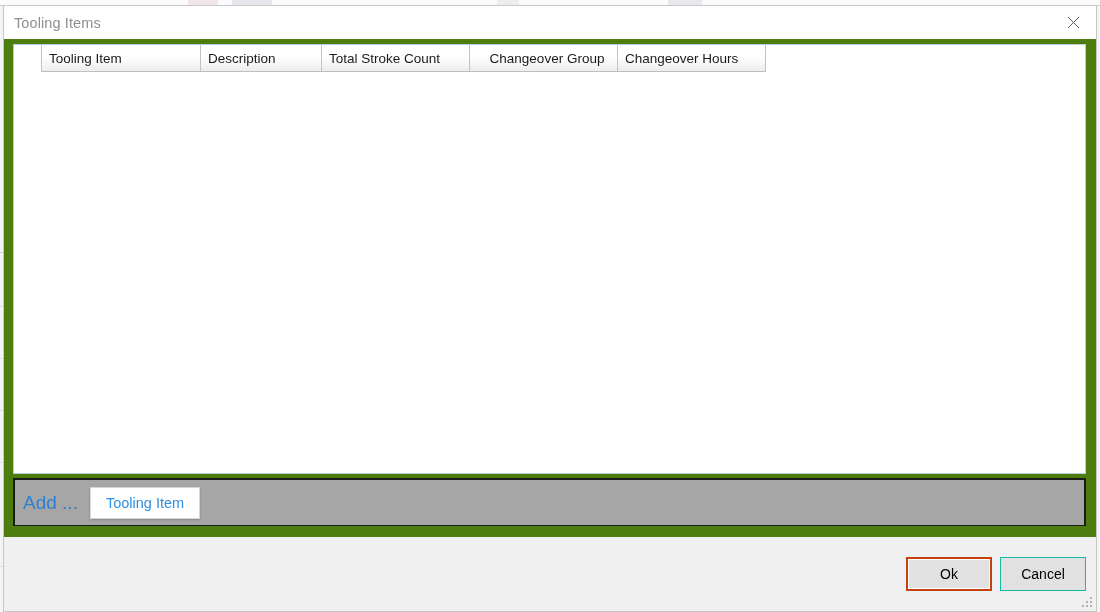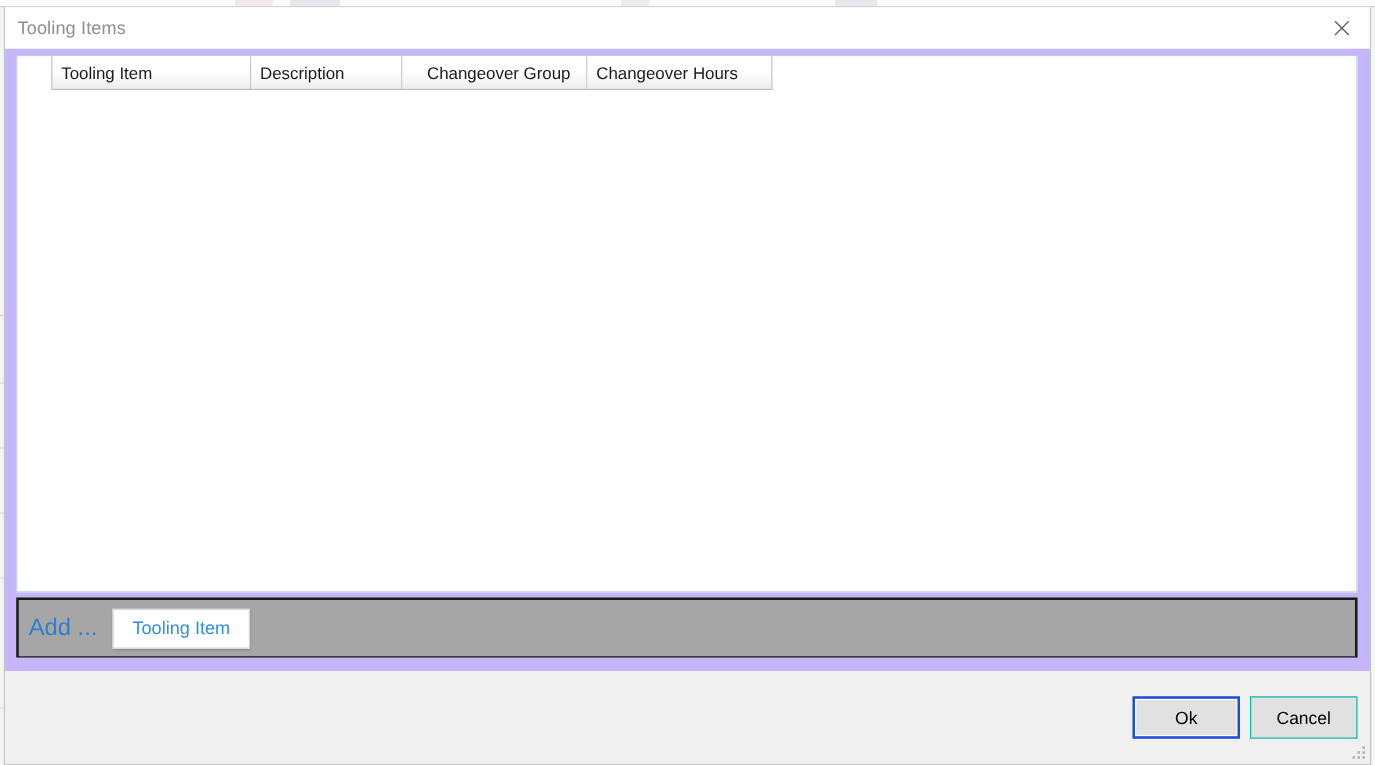--- a/index.html
+++ b/index.html
@@ -107,21 +107,21 @@
     align-items: center;
     justify-content: center;
     cursor: default;
   }
   .close-btn svg { display: block; }
 
   
   .dialog-body {
     position: relative;
     flex: 1 1 auto;
-    background: #c4b5fd;
+    background: #4d7c0f;
     padding: 5px 9px 0 9px;
     box-sizing: border-box;
   }
 
   
   .grid {
     position: relative;
     width: 1073px;
     height: 430px;
     background: #ffffff;
@@ -218,21 +218,21 @@
     background: #e1e1e1;
     border: 1px solid #14b8a6;
     box-sizing: border-box;
     display: flex;
     align-items: center;
     justify-content: center;
     margin-left: 8px;
     cursor: default;
   }
   .dlg-btn.default {
-    border: 2px solid #1d4ed8;
+    border: 2px solid #c2410c;
     box-shadow: inset 0 0 0 1px #ffffff;
   }
   .resize-grip {
     position: absolute;
     right: 2px;
     bottom: 2px;
     width: 13px;
     height: 13px;
   }
 </style>
@@ -273,20 +273,23 @@
 
     <div class="dialog-body">
 
       <div class="grid">
         <div class="grid-header-row">
           <div class="col-head" style="width:160px;">
             <span>Tooling Item</span>
           </div>
           <div class="col-head" style="width:121px;">
             <span>Description</span>
+          </div>
+          <div class="col-head" style="width:148px;">
+            <span>Total Stroke Count</span>
           </div>
           <div class="col-head" style="width:148px;justify-content:center;">
             <span>Changeover Group</span>
           </div>
           <div class="col-head" style="width:148px;">
             <span>Changeover Hours</span>
           </div>
         </div>
         <div class="grid-canvas"></div>
       </div>

